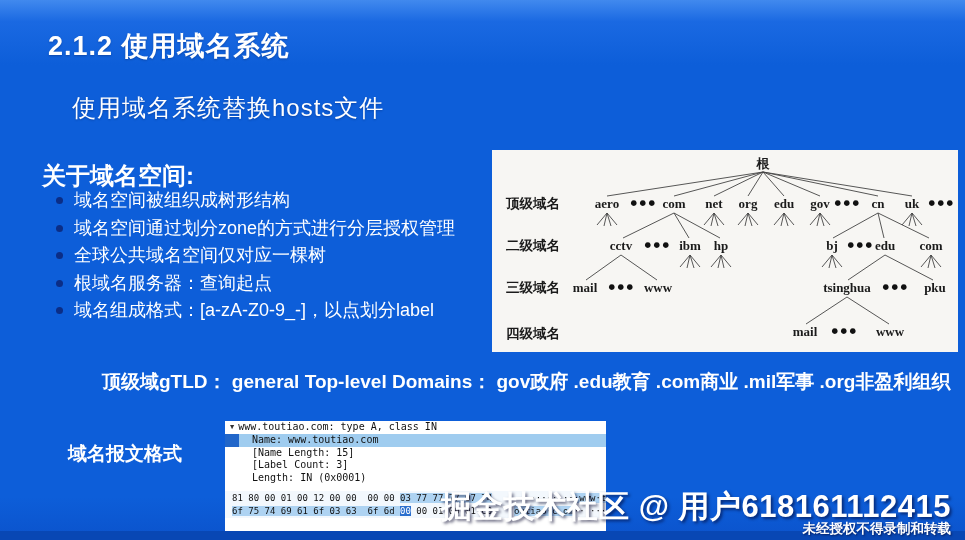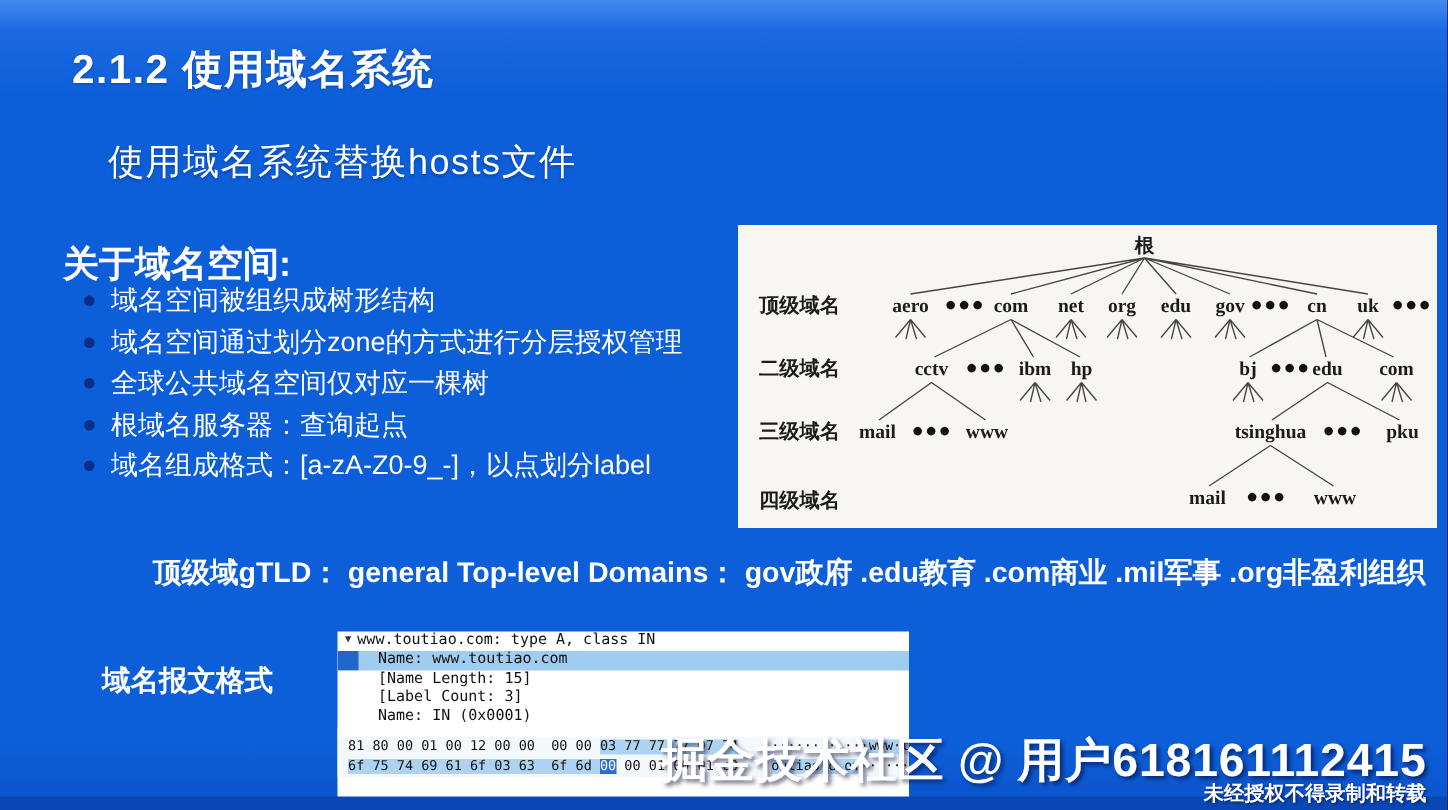--- a/index.html
+++ b/index.html
@@ -220,21 +220,21 @@
   </div>
 
   <div class="gtld-line">顶级域gTLD： general Top-level Domains： gov政府 .edu教育 .com商业 .mil军事 .org非盈利组织</div>
   <div class="packet-label">域名报文格式</div>
 
   <div class="packet-box">
     <div class="pk-row pk-summary"><span class="pk-expander">▼</span><span>www.toutiao.com: type A, class IN</span></div>
     <div class="pk-row pk-selected">Name: www.toutiao.com</div>
     <div class="pk-row pk-detail">[Name Length: 15]</div>
     <div class="pk-row pk-detail">[Label Count: 3]</div>
-    <div class="pk-row pk-detail">Name: IN (0x0001)</div>
+    <div class="pk-row pk-detail">Length: IN (0x0001)</div>
     <div class="pk-gap"></div>
     <div class="pk-hex">
       <div class="pk-row"><span>81 80 00 01 00 12 00 00  00 00 </span><span class="hl">03 77 77 77 07 74</span><span class="ascii">········ ··</span><span class="hl">·www·t</span></div>
       <div class="pk-row"><span class="hl">6f 75 74 69 61 6f 03 63  6f 6d </span><span class="dk">00</span><span> 00 01 00 01 c0</span><span class="ascii hl">outiao·c om</span><span>······</span></div>
     </div>
   </div>
 
   <div class="watermark">掘金技术社区 @ 用户618161112415</div>
   <div class="bottom-bar"></div>
   <div class="notice">未经授权不得录制和转载</div>

